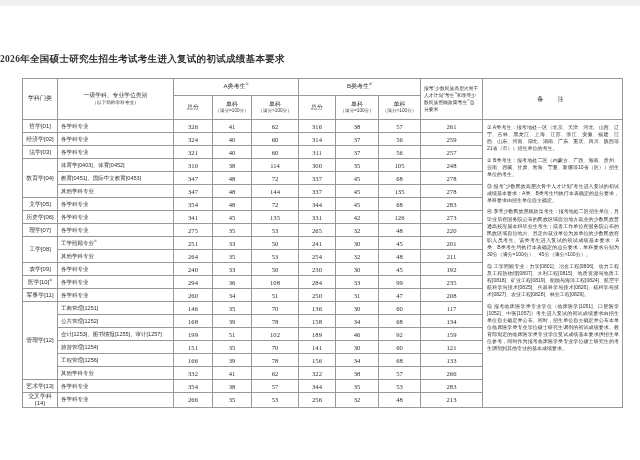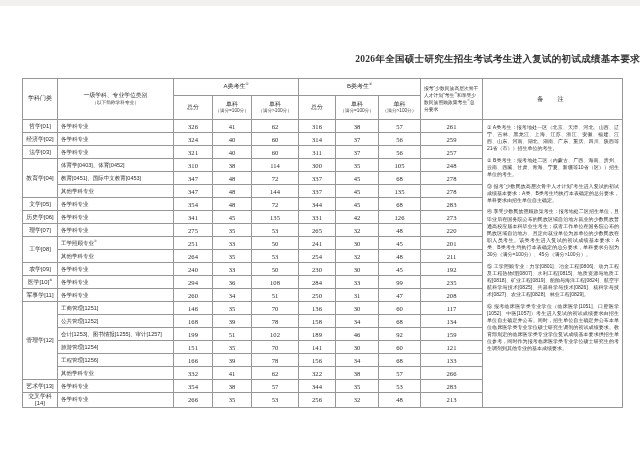--- a/index.html
+++ b/index.html
@@ -3,21 +3,21 @@
 <meta charset="utf-8">
 <style>
   * { box-sizing: border-box; }
   html, body { margin:0; padding:0; }
   body {
     width:640px; height:460px; position:relative; overflow:hidden;
     background:#ffffff; font-family:"Liberation Sans", sans-serif; color:#2e2e2e;
   }
   .top-strip { position:absolute; top:0; left:0; width:640px; height:6px; background:#f1f0ee; }
   .doc-title {
-    position:absolute; top:53px; left:0; width:640px; text-align:right;
+    position:absolute; top:53px; left:0; width:640px; text-align:left;
     font-size:9.5px; font-weight:bold; color:#333;
     font-family:"Liberation Serif", serif; letter-spacing:0.3px;
   }
   table.score-table {
     position:absolute; left:22px; top:78px; width:600px;
     border-collapse:collapse; table-layout:fixed;
     border:1.5px solid #6e6e6e;
   }
   .score-table th, .score-table td {
     border:1px solid #979797; padding:0 2px;

